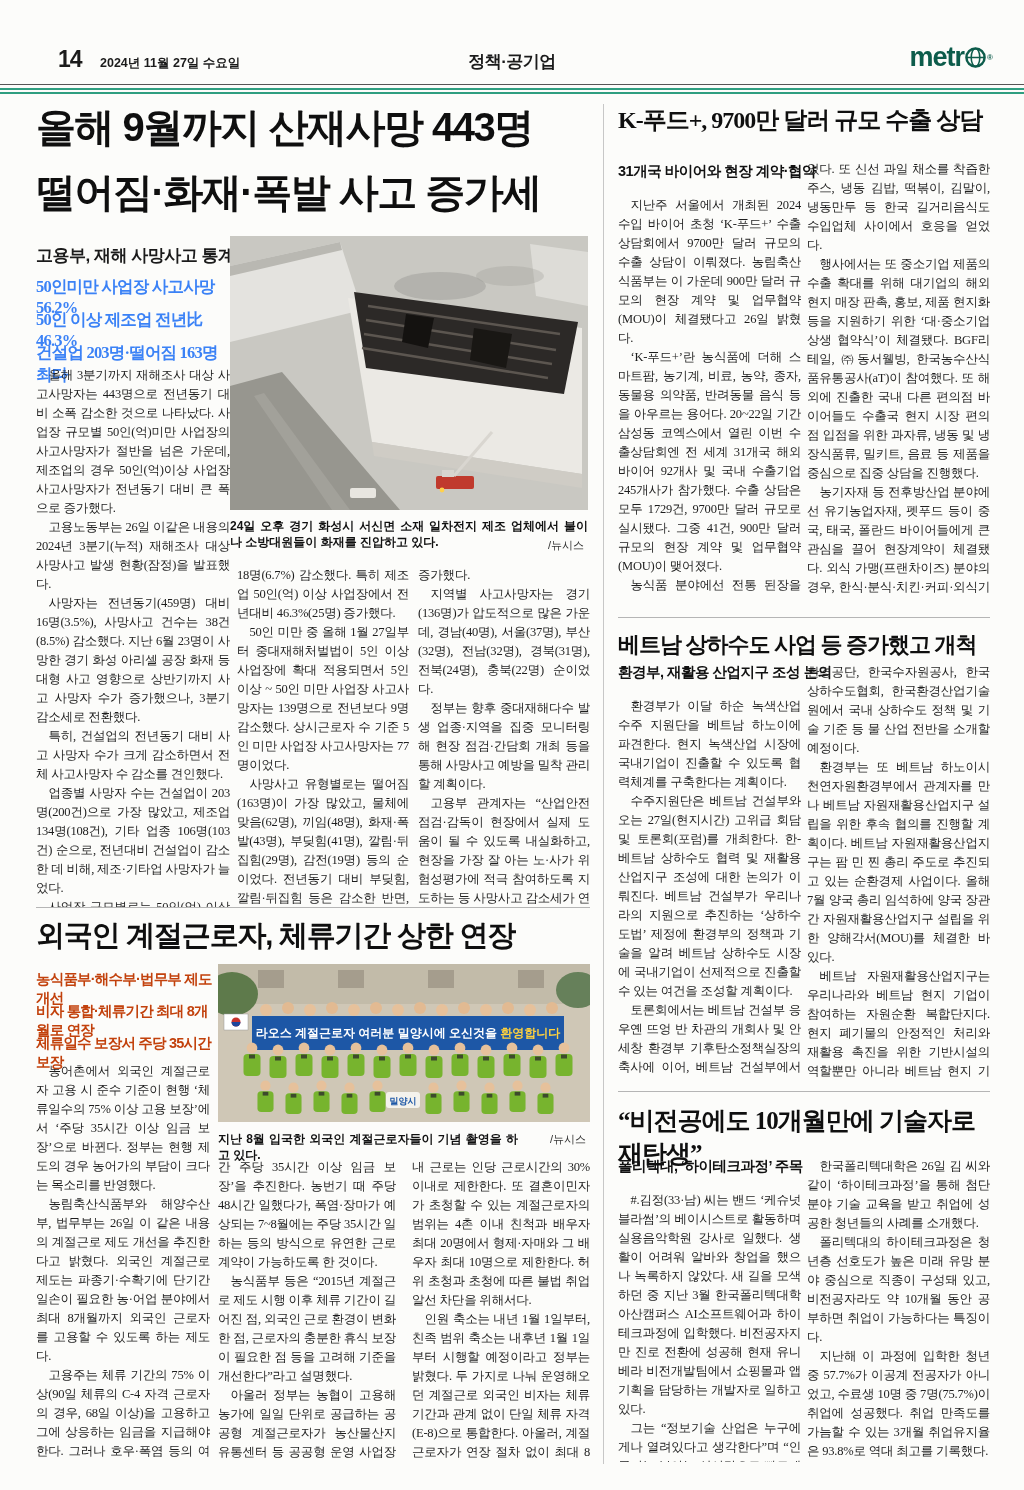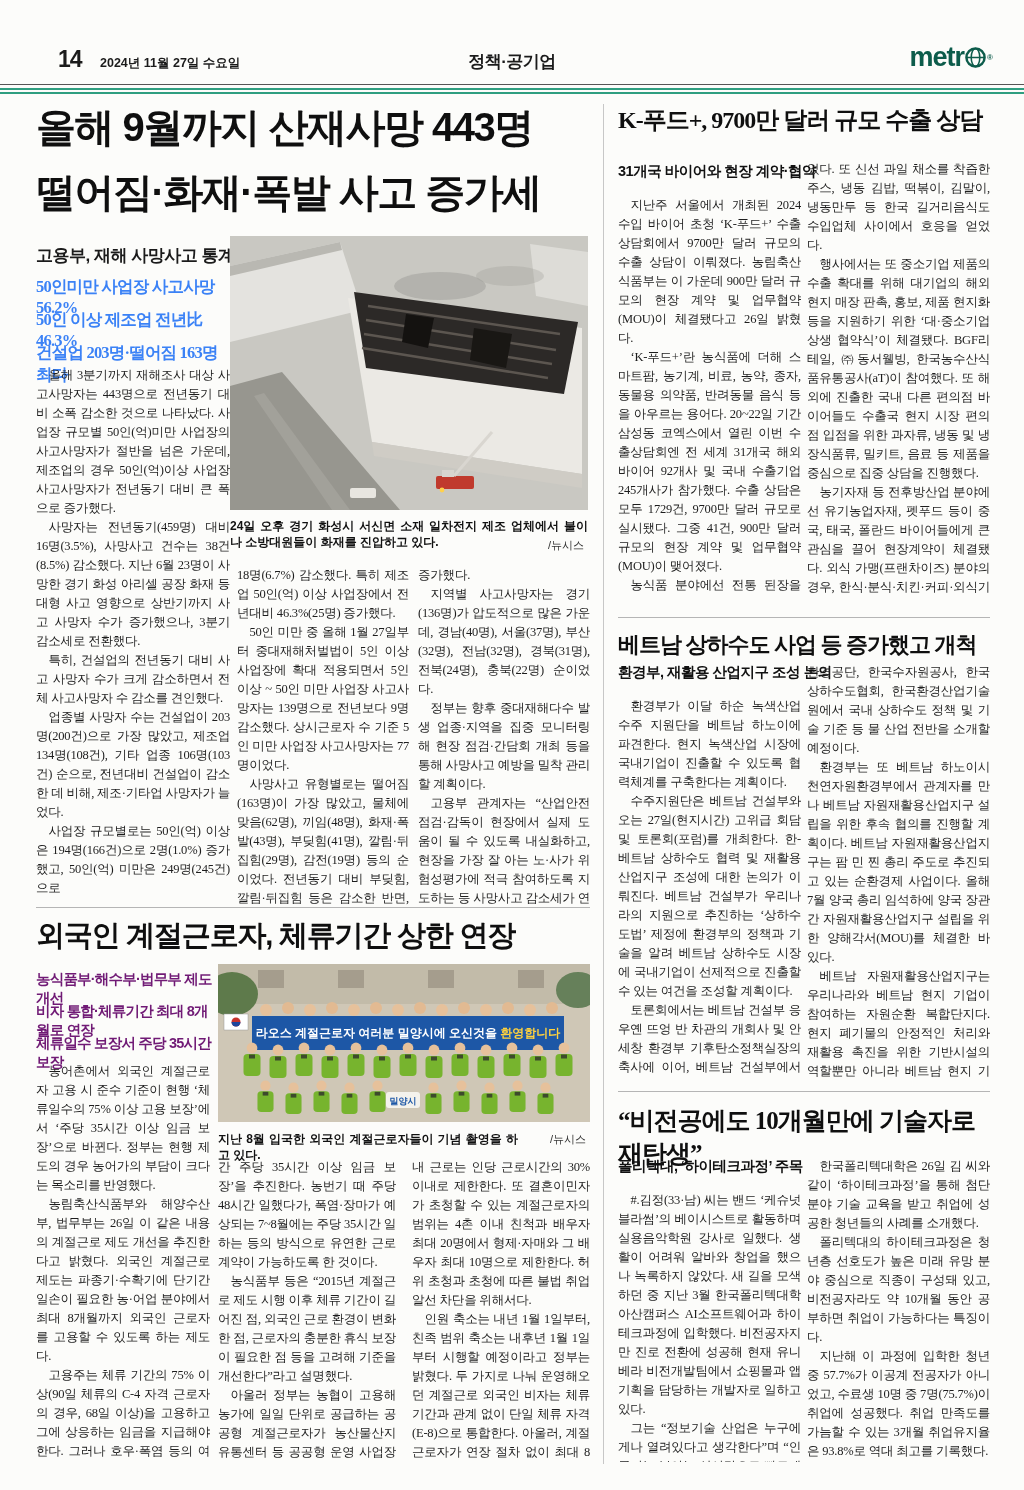--- a/index.html
+++ b/index.html
@@ -27,21 +27,21 @@
   .kicker{position:absolute;left:36px;top:244px;font-size:17px;font-weight:bold;letter-spacing:-0.5px;}
   .sub-serif{position:absolute;left:36px;width:196px;font-family:"Liberation Serif",serif;font-size:16.5px;font-weight:600;letter-spacing:-0.8px;color:#3b82f6;}
   figure{margin:0;}
   .cap{position:absolute;font-size:12px;font-weight:bold;line-height:16px;text-align:justify;font-family:"Liberation Sans",sans-serif;color:#111;}
   .credit{position:absolute;font-size:11px;font-weight:normal;color:#333;font-family:"Liberation Sans",sans-serif;}
   
   .h-serif{position:absolute;font-family:"Liberation Serif",serif;font-weight:bold;color:#0f0f0f;letter-spacing:-1px;}
   .subhead{position:absolute;font-size:14.5px;font-weight:bold;letter-spacing:-0.5px;color:#111;}
   
   .h-seasonal{position:absolute;left:36px;top:916px;width:560px;font-size:29px;font-weight:800;letter-spacing:-1.2px;color:#0f0f0f;}
-  .sub-bold{position:absolute;left:36px;width:180px;font-size:14.5px;font-weight:bold;letter-spacing:-0.8px;color:#701a75;}
+  .sub-bold{position:absolute;left:36px;width:180px;font-size:14.5px;font-weight:bold;letter-spacing:-0.8px;color:#c2410c;}
   svg text{font-family:"Liberation Sans",sans-serif;}
 </style>
 </head>
 <body>
 
 <div class="page">
 
   <span class="pgnum">14</span>
   <span class="hdate">2024년 11월 27일 수요일</span>
   <div class="hsection">정책·공기업</div>
@@ -88,20 +88,21 @@
         <line x1="224" y1="240" x2="262" y2="196" stroke="#d9d6d0" stroke-width="3"></line>
         <rect x="120" y="252" width="26" height="10" rx="2" fill="#e8e6e0"></rect>
         <circle cx="212" cy="254" r="2.4" fill="#ffd14a"></circle>
       </svg>
     </figure>
     <div class="cap" style="left:230px;top:518px;width:358px;">24일 오후 경기 화성시 서신면 소재 일차전지 제조 업체에서 불이 나 소방대원들이 화재를 진압하고 있다.</div>
     <div class="credit" style="left:548px;top:538px;">/뉴시스</div>
 
     <div class="col" style="left:36px;top:366px;width:194px;height:541px;">
       <p>올해 3분기까지 재해조사 대상 사고사망자는 443명으로 전년동기 대비 소폭 감소한 것으로 나타났다. 사업장 규모별 50인(억)미만 사업장의 사고사망자가 절반을 넘은 가운데, 제조업의 경우 50인(억)이상 사업장 사고사망자가 전년동기 대비 큰 폭으로 증가했다.</p>
+      <p>고용노동부는 26일 이같은 내용의 2024년 3분기(누적) 재해조사 대상 사망사고 발생 현황(잠정)을 발표했다.</p>
       <p>사망자는 전년동기(459명) 대비 16명(3.5%), 사망사고 건수는 38건(8.5%) 감소했다. 지난 6월 23명이 사망한 경기 화성 아리셀 공장 화재 등 대형 사고 영향으로 상반기까지 사고 사망자 수가 증가했으나, 3분기 감소세로 전환했다.</p>
       <p>특히, 건설업의 전년동기 대비 사고 사망자 수가 크게 감소하면서 전체 사고사망자 수 감소를 견인했다.</p>
       <p>업종별 사망자 수는 건설업이 203명(200건)으로 가장 많았고, 제조업 134명(108건), 기타 업종 106명(103건) 순으로, 전년대비 건설업이 감소한 데 비해, 제조·기타업 사망자가 늘었다.</p>
       <p>사업장 규모별로는 50인(억) 이상은 194명(166건)으로 2명(1.0%) 증가했고, 50인(억) 미만은 249명(245건)으로</p>
     </div>
     <div class="col" style="left:237px;top:566px;width:172px;height:341px;">
       <p class="cont">18명(6.7%) 감소했다. 특히 제조업 50인(억) 이상 사업장에서 전년대비 46.3%(25명) 증가했다.</p>
       <p>50인 미만 중 올해 1월 27일부터 중대재해처벌법이 5인 이상 사업장에 확대 적용되면서 5인 이상 ~ 50인 미만 사업장 사고사망자는 139명으로 전년보다 9명 감소했다. 상시근로자 수 기준 5인 미만 사업장 사고사망자는 77명이었다.</p>
       <p>사망사고 유형별로는 떨어짐(163명)이 가장 많았고, 물체에 맞음(62명), 끼임(48명), 화재·폭발(43명), 부딪힘(41명), 깔림·뒤집힘(29명), 감전(19명) 등의 순이었다. 전년동기 대비 부딪힘, 깔림·뒤집힘 등은 감소한 반면, 화재·폭발, 감전, 물체에 맞음은</p>
     </div>

